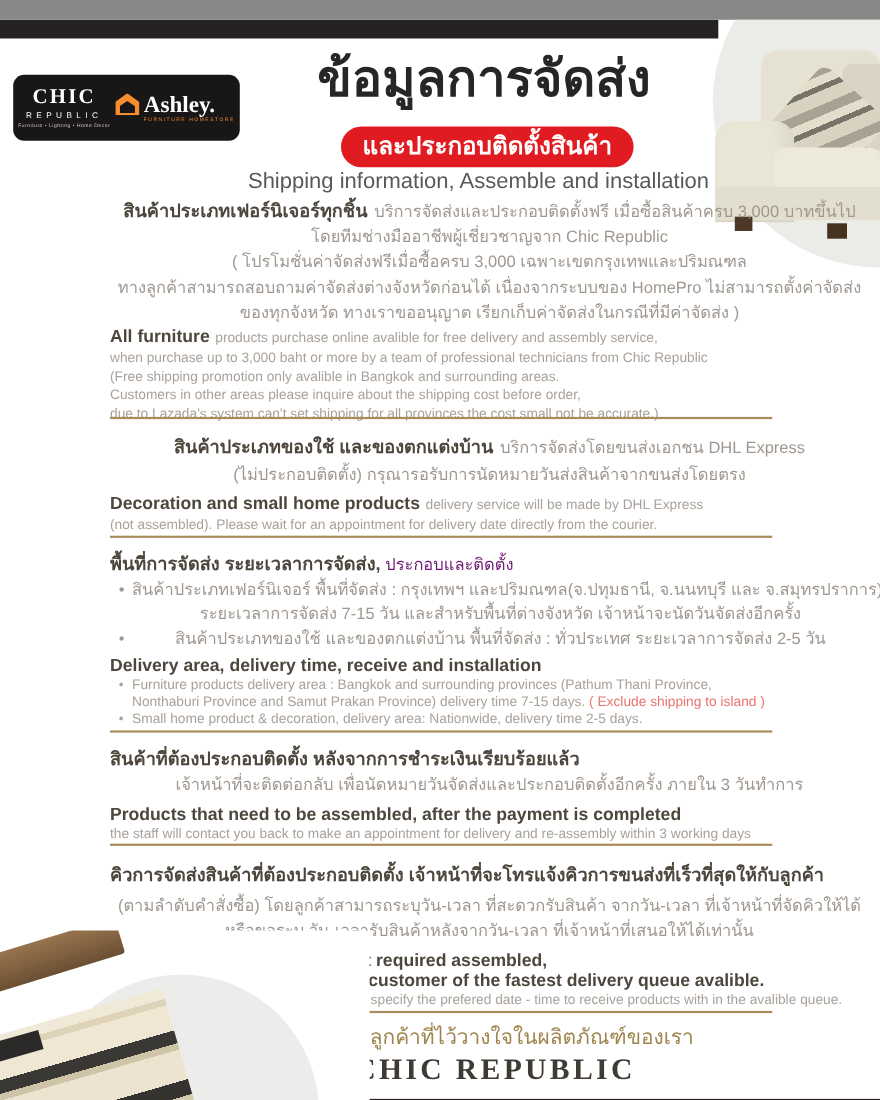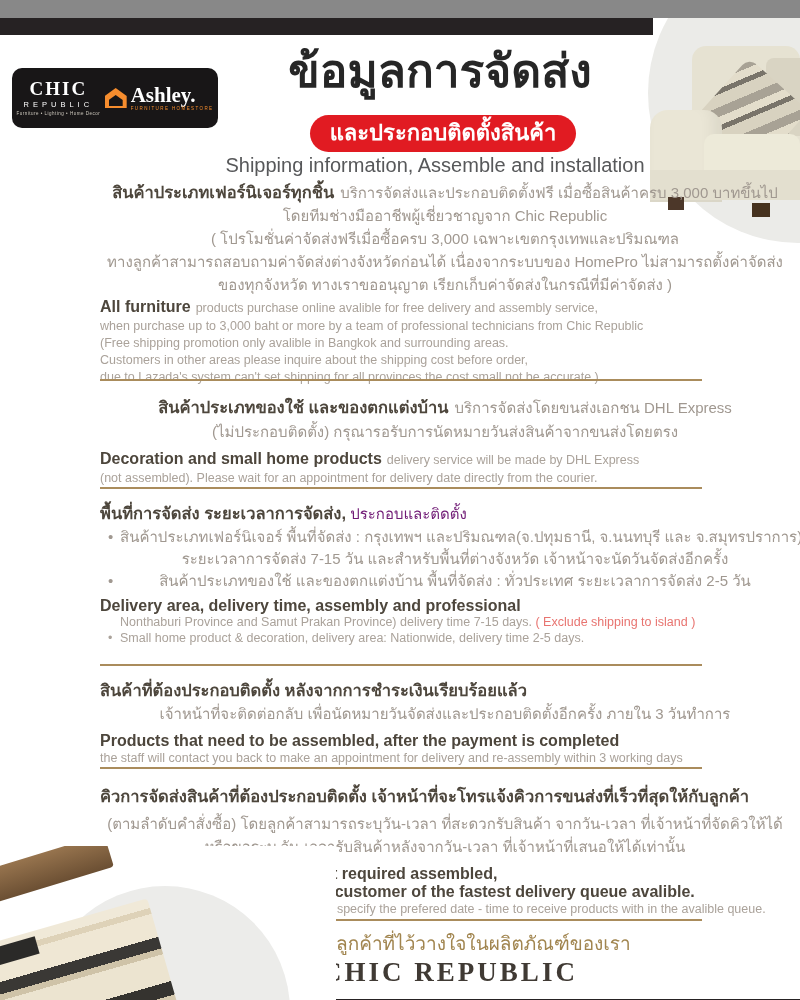--- a/index.html
+++ b/index.html
@@ -27,21 +27,21 @@
   .leg-l { left:668px; top:179px; width:16px; height:13px; }
   .leg-r { left:752px; top:185px; width:18px; height:14px; background:#46321f; }
 
   
   .logo-block { position:absolute; left:12px; top:50px; width:206px; height:60px; background:#181617;
     border-radius:10px; display:flex; align-items:center; justify-content:space-evenly; z-index:3; }
   .chic-logo { text-align:center; color:#fff; line-height:1.1; }
   .chic-name { font-family:"Liberation Serif","DejaVu Serif",serif; font-size:19px; font-weight:700; letter-spacing:2px; }
   .chic-sub { font-size:7.5px; letter-spacing:4px; margin-top:1px; }
   .chic-tag { font-size:4.5px; color:#cfcabf; letter-spacing:0.5px; margin-top:3px; }
-  .ashley-logo { display:flex; align-items:center; gap:4px; }
+  .ashley-logo { display:flex; align-items:flex-start; gap:4px; }
   .house { width:22px; height:20px; background:#f68d2e; clip-path:polygon(50% 0,100% 40%,100% 100%,0 100%,0 40%); position:relative; display:inline-block; }
   .house-in { position:absolute; left:4px; top:7px; width:14px; height:11px; background:#181617; clip-path:polygon(50% 0,100% 45%,100% 100%,0 100%,0 45%); }
   .ashley-txt { display:flex; flex-direction:column; line-height:1; }
   .ashley-name { font-family:"Liberation Serif","DejaVu Serif",serif; font-size:21px; font-weight:700; color:#fff; }
   .ashley-sub { font-size:4.5px; color:#f68d2e; letter-spacing:1.4px; margin-top:1px; }
 
   
   .page-title { position:absolute; left:230px; top:28px; width:420px; text-align:center;
     font-size:46px; font-weight:700; color:#262626; line-height:50px; z-index:3; }
   .badge { position:absolute; left:310px; top:97px; width:266px; height:37px; background:#e11b22;
@@ -142,21 +142,22 @@
     <div class="en en-lead" style="margin-top:6px"><span class="b">Decoration and small home products</span><span>delivery service will be made by DHL Express</span></div>
     <div class="en">(not assembled). Please wait for an appointment for delivery date directly from the courier.</div>
   </div>
   <div class="divider" style="top:469px"></div>
 
   <div class="blk" style="top:483px">
     <div class="th-head"><span>พื้นที่การจัดส่ง ระยะเวลาการจัดส่ง,</span><span class="r"> ประกอบและติดตั้ง</span></div>
     <div class="th bullet" style="line-height:22px">สินค้าประเภทเฟอร์นิเจอร์ พื้นที่จัดส่ง : กรุงเทพฯ และปริมณฑล(จ.ปทุมธานี, จ.นนทบุรี และ จ.สมุทรปราการ)</div>
     <div class="th" style="line-height:22px; padding-left:20px">ระยะเวลาการจัดส่ง 7-15 วัน และสำหรับพื้นที่ต่างจังหวัด เจ้าหน้าจะนัดวันจัดส่งอีกครั้ง</div>
     <div class="th bullet" style="line-height:22px">สินค้าประเภทของใช้ และของตกแต่งบ้าน พื้นที่จัดส่ง : ทั่วประเทศ ระยะเวลาการจัดส่ง 2-5 วัน</div>
-    <div class="en-head" style="margin-top:4px">Delivery area, delivery time, assembly and professional</div>
+    <div class="en-head" style="margin-top:4px">Delivery area, delivery time, receive and installation</div>
+    <div class="en bullet" style="line-height:15.5px"><span>Furniture products delivery area : Bangkok and surrounding provinces (Pathum Thani Province,</span></div>
     <div class="en" style="line-height:15.5px; padding-left:20px"><span>Nonthaburi Province and Samut Prakan Province) delivery time 7-15 days.</span><span class="red"> ( Exclude shipping to island )</span></div>
     <div class="en bullet" style="line-height:15.5px">Small home product &amp; decoration, delivery area: Nationwide, delivery time 2-5 days.</div>
   </div>
   <div class="divider" style="top:646px"></div>
 
   <div class="blk" style="top:660px">
     <div class="th-head">สินค้าที่ต้องประกอบติดตั้ง หลังจากการชำระเงินเรียบร้อยแล้ว</div>
     <div class="th">เจ้าหน้าที่จะติดต่อกลับ เพื่อนัดหมายวันจัดส่งและประกอบติดตั้งอีกครั้ง ภายใน 3 วันทำการ</div>
     <div class="en-head" style="margin-top:6px">Products that need to be assembled, after the payment is completed</div>
     <div class="en">the staff will contact you back to make an appointment for delivery and re-assembly within 3 working days</div>

